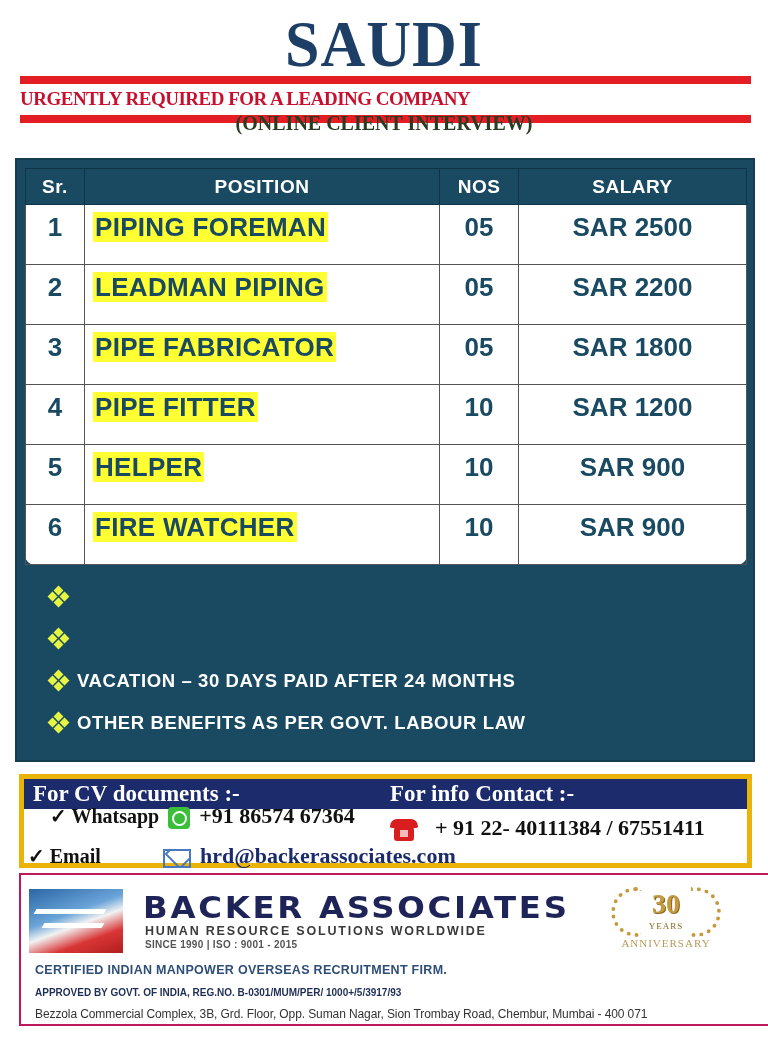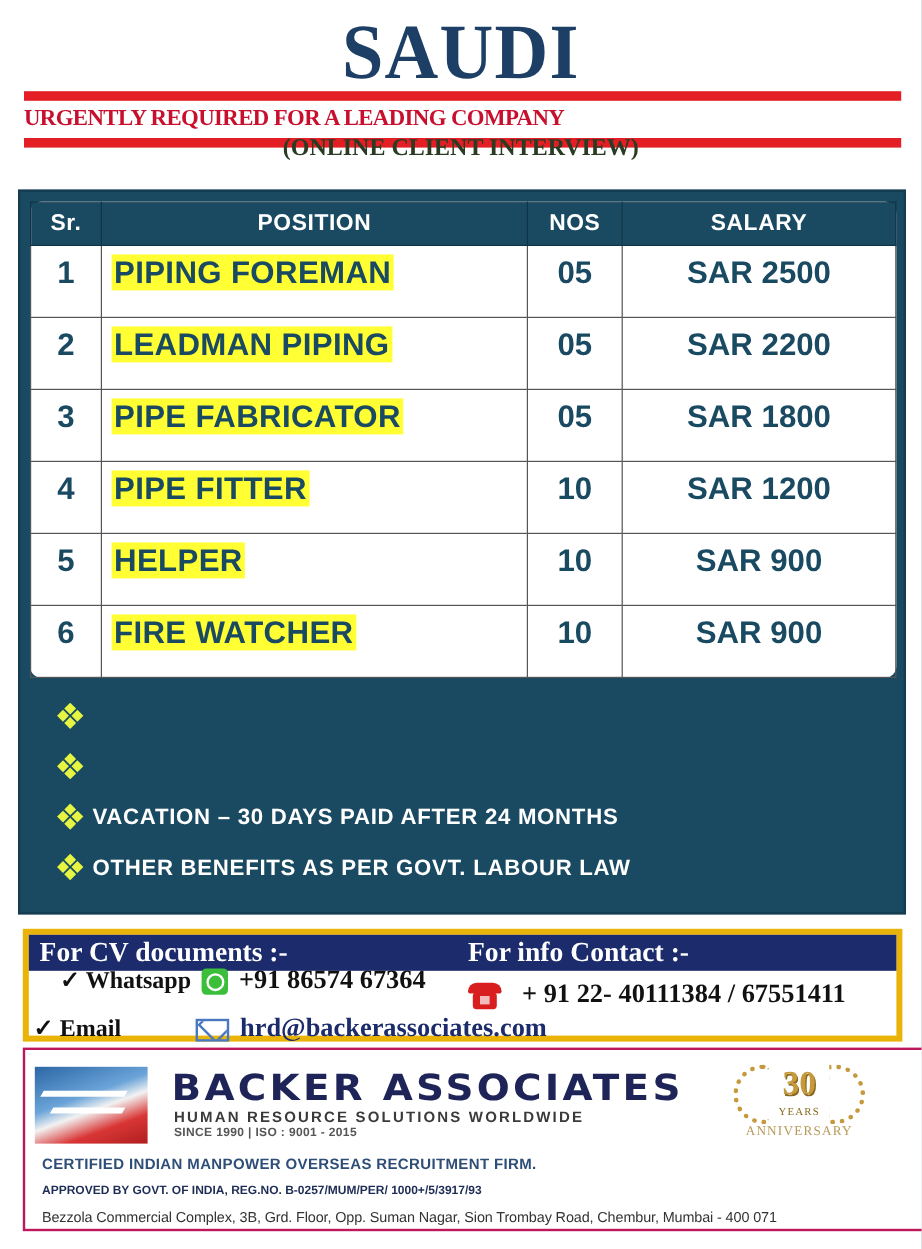--- a/index.html
+++ b/index.html
@@ -214,15 +214,15 @@
   <div class="tagline">HUMAN RESOURCE SOLUTIONS WORLDWIDE</div>
   <div class="since">SINCE 1990  |  ISO : 9001 - 2015</div>
   <div class="badge">
     <span class="laurel l"></span>
     <span class="laurel r"></span>
     <div class="num">30</div>
     <div class="yrs">YEARS</div>
     <div class="ann">ANNIVERSARY</div>
   </div>
   <div class="cert">CERTIFIED INDIAN MANPOWER OVERSEAS RECRUITMENT FIRM.</div>
-  <div class="approved">APPROVED BY GOVT. OF INDIA, REG.NO. B-0257/MUM/PER/ 1000+/5/3917/93</div>
+  <div class="approved">APPROVED BY GOVT. OF INDIA, REG.NO. B-0301/MUM/PER/ 1000+/5/3917/93</div>
   <div class="address">Bezzola  Commercial Complex, 3B, Grd. Floor, Opp. Suman Nagar, Sion Trombay Road, Chembur, Mumbai - 400 071</div>
 </div>
 
 </body></html>

